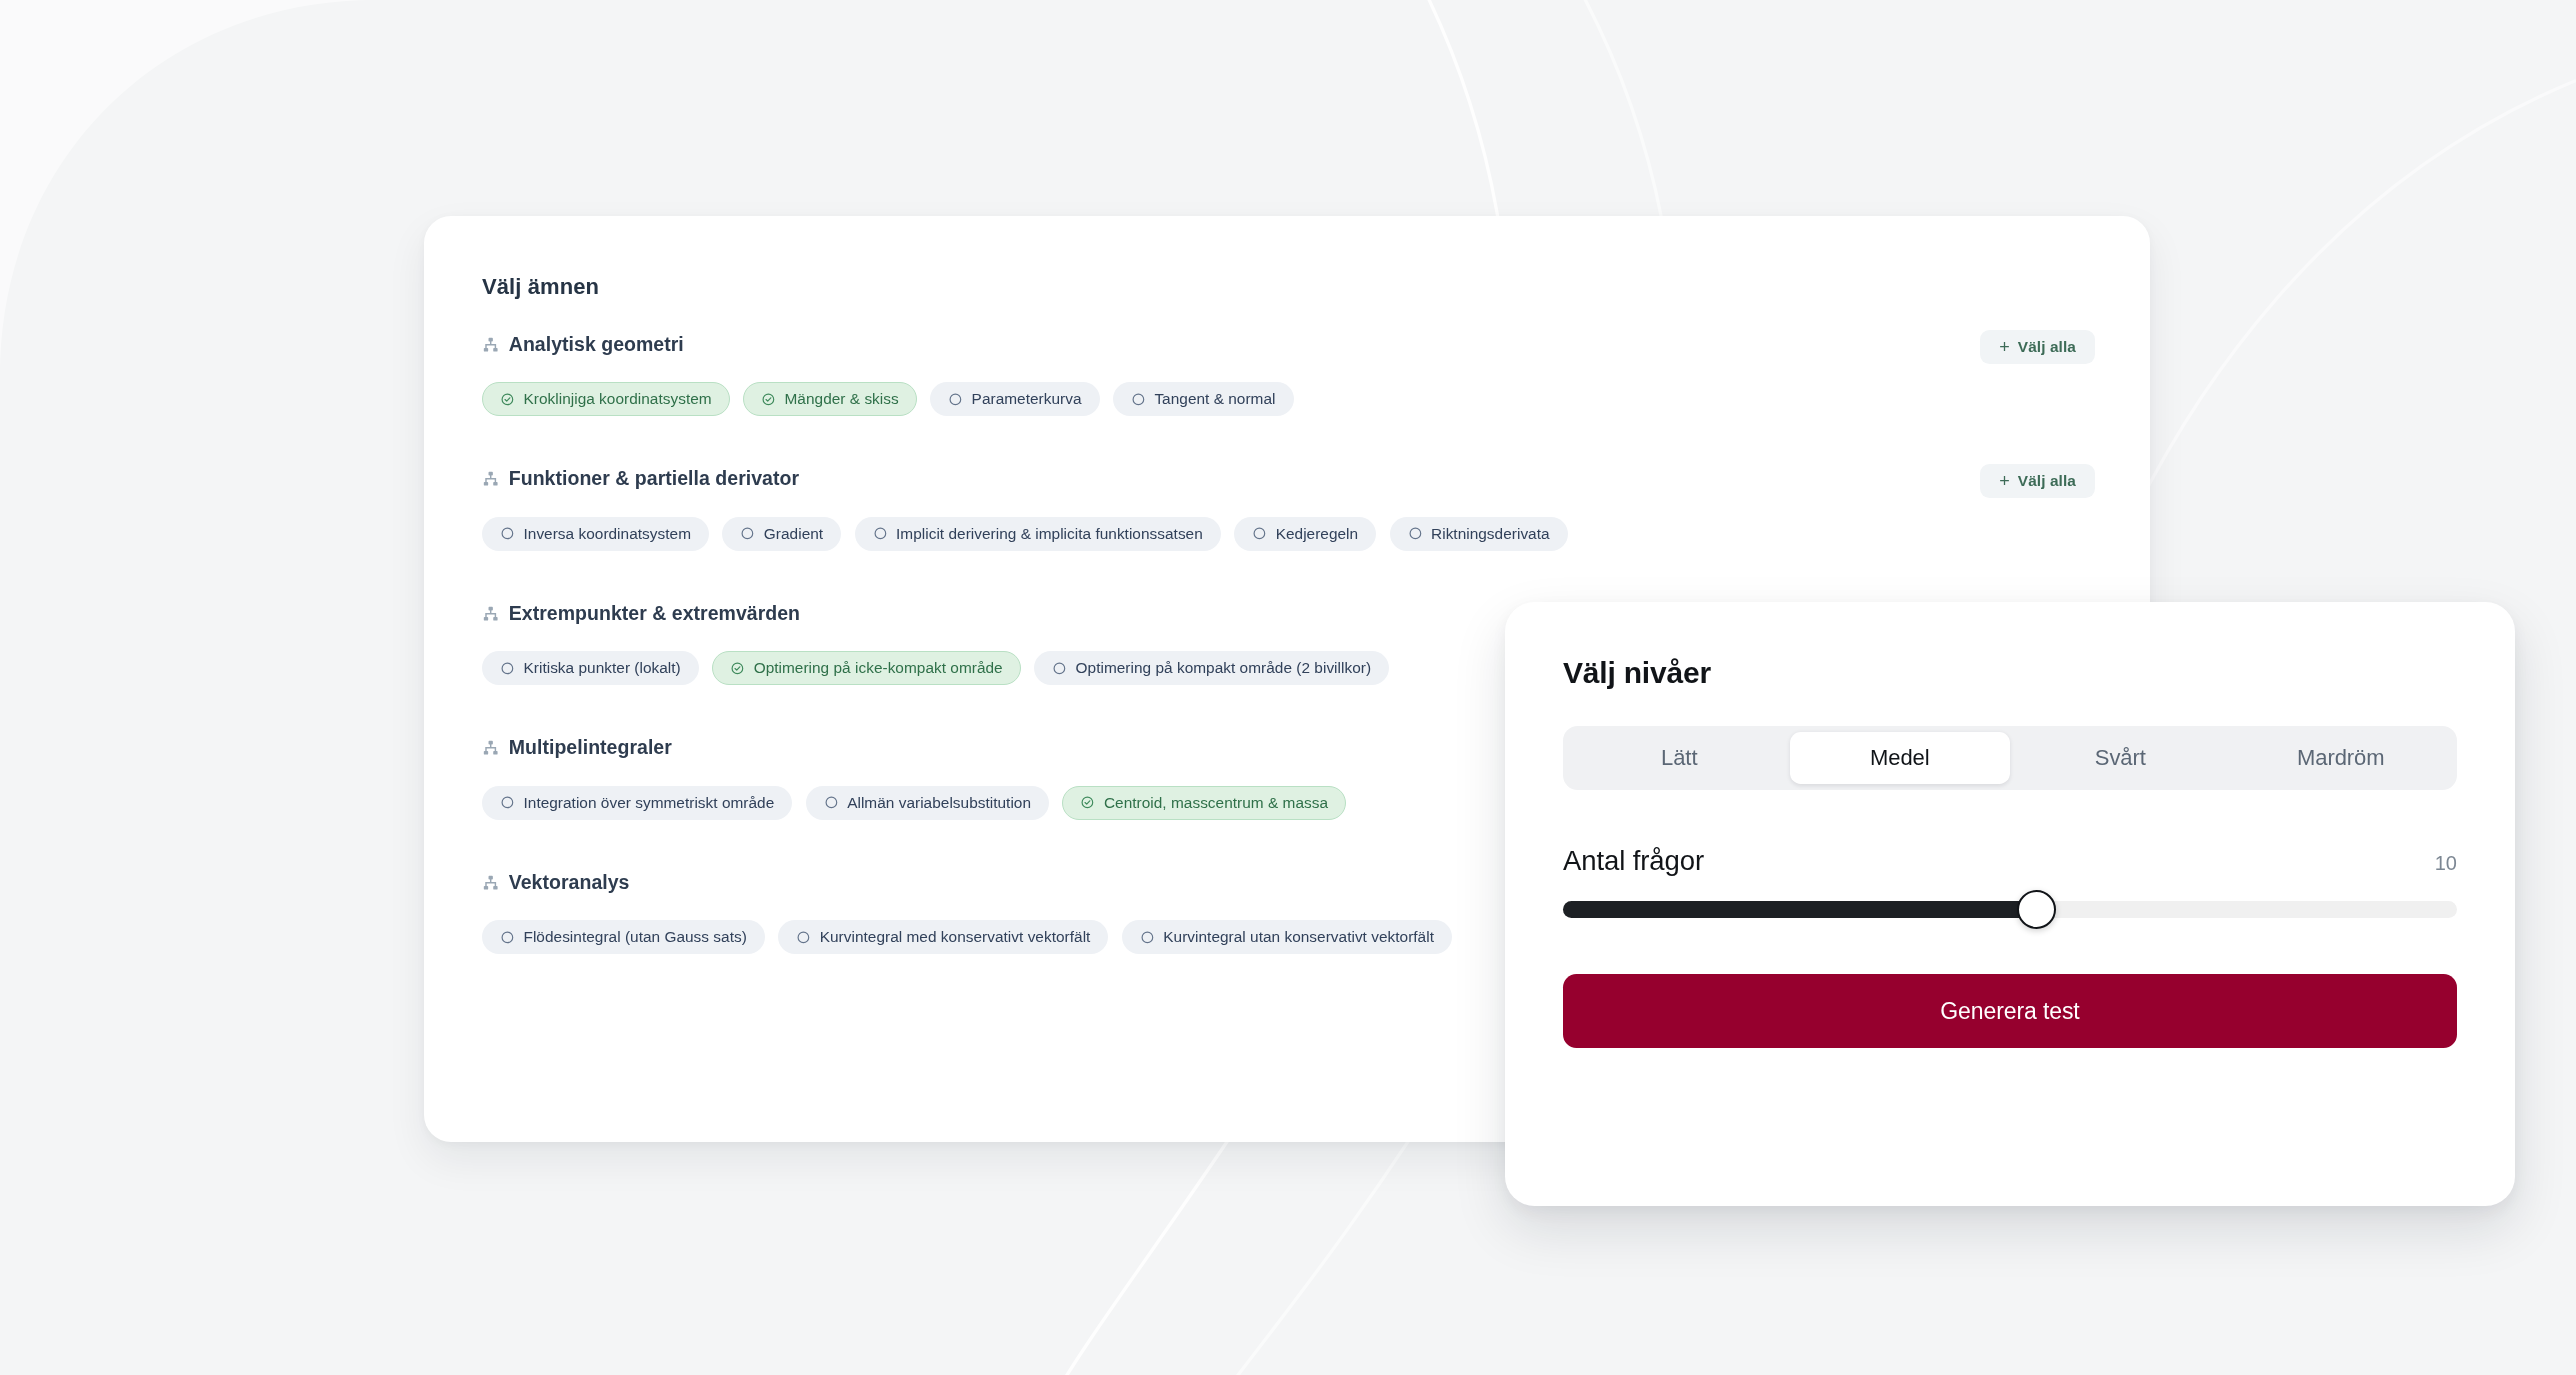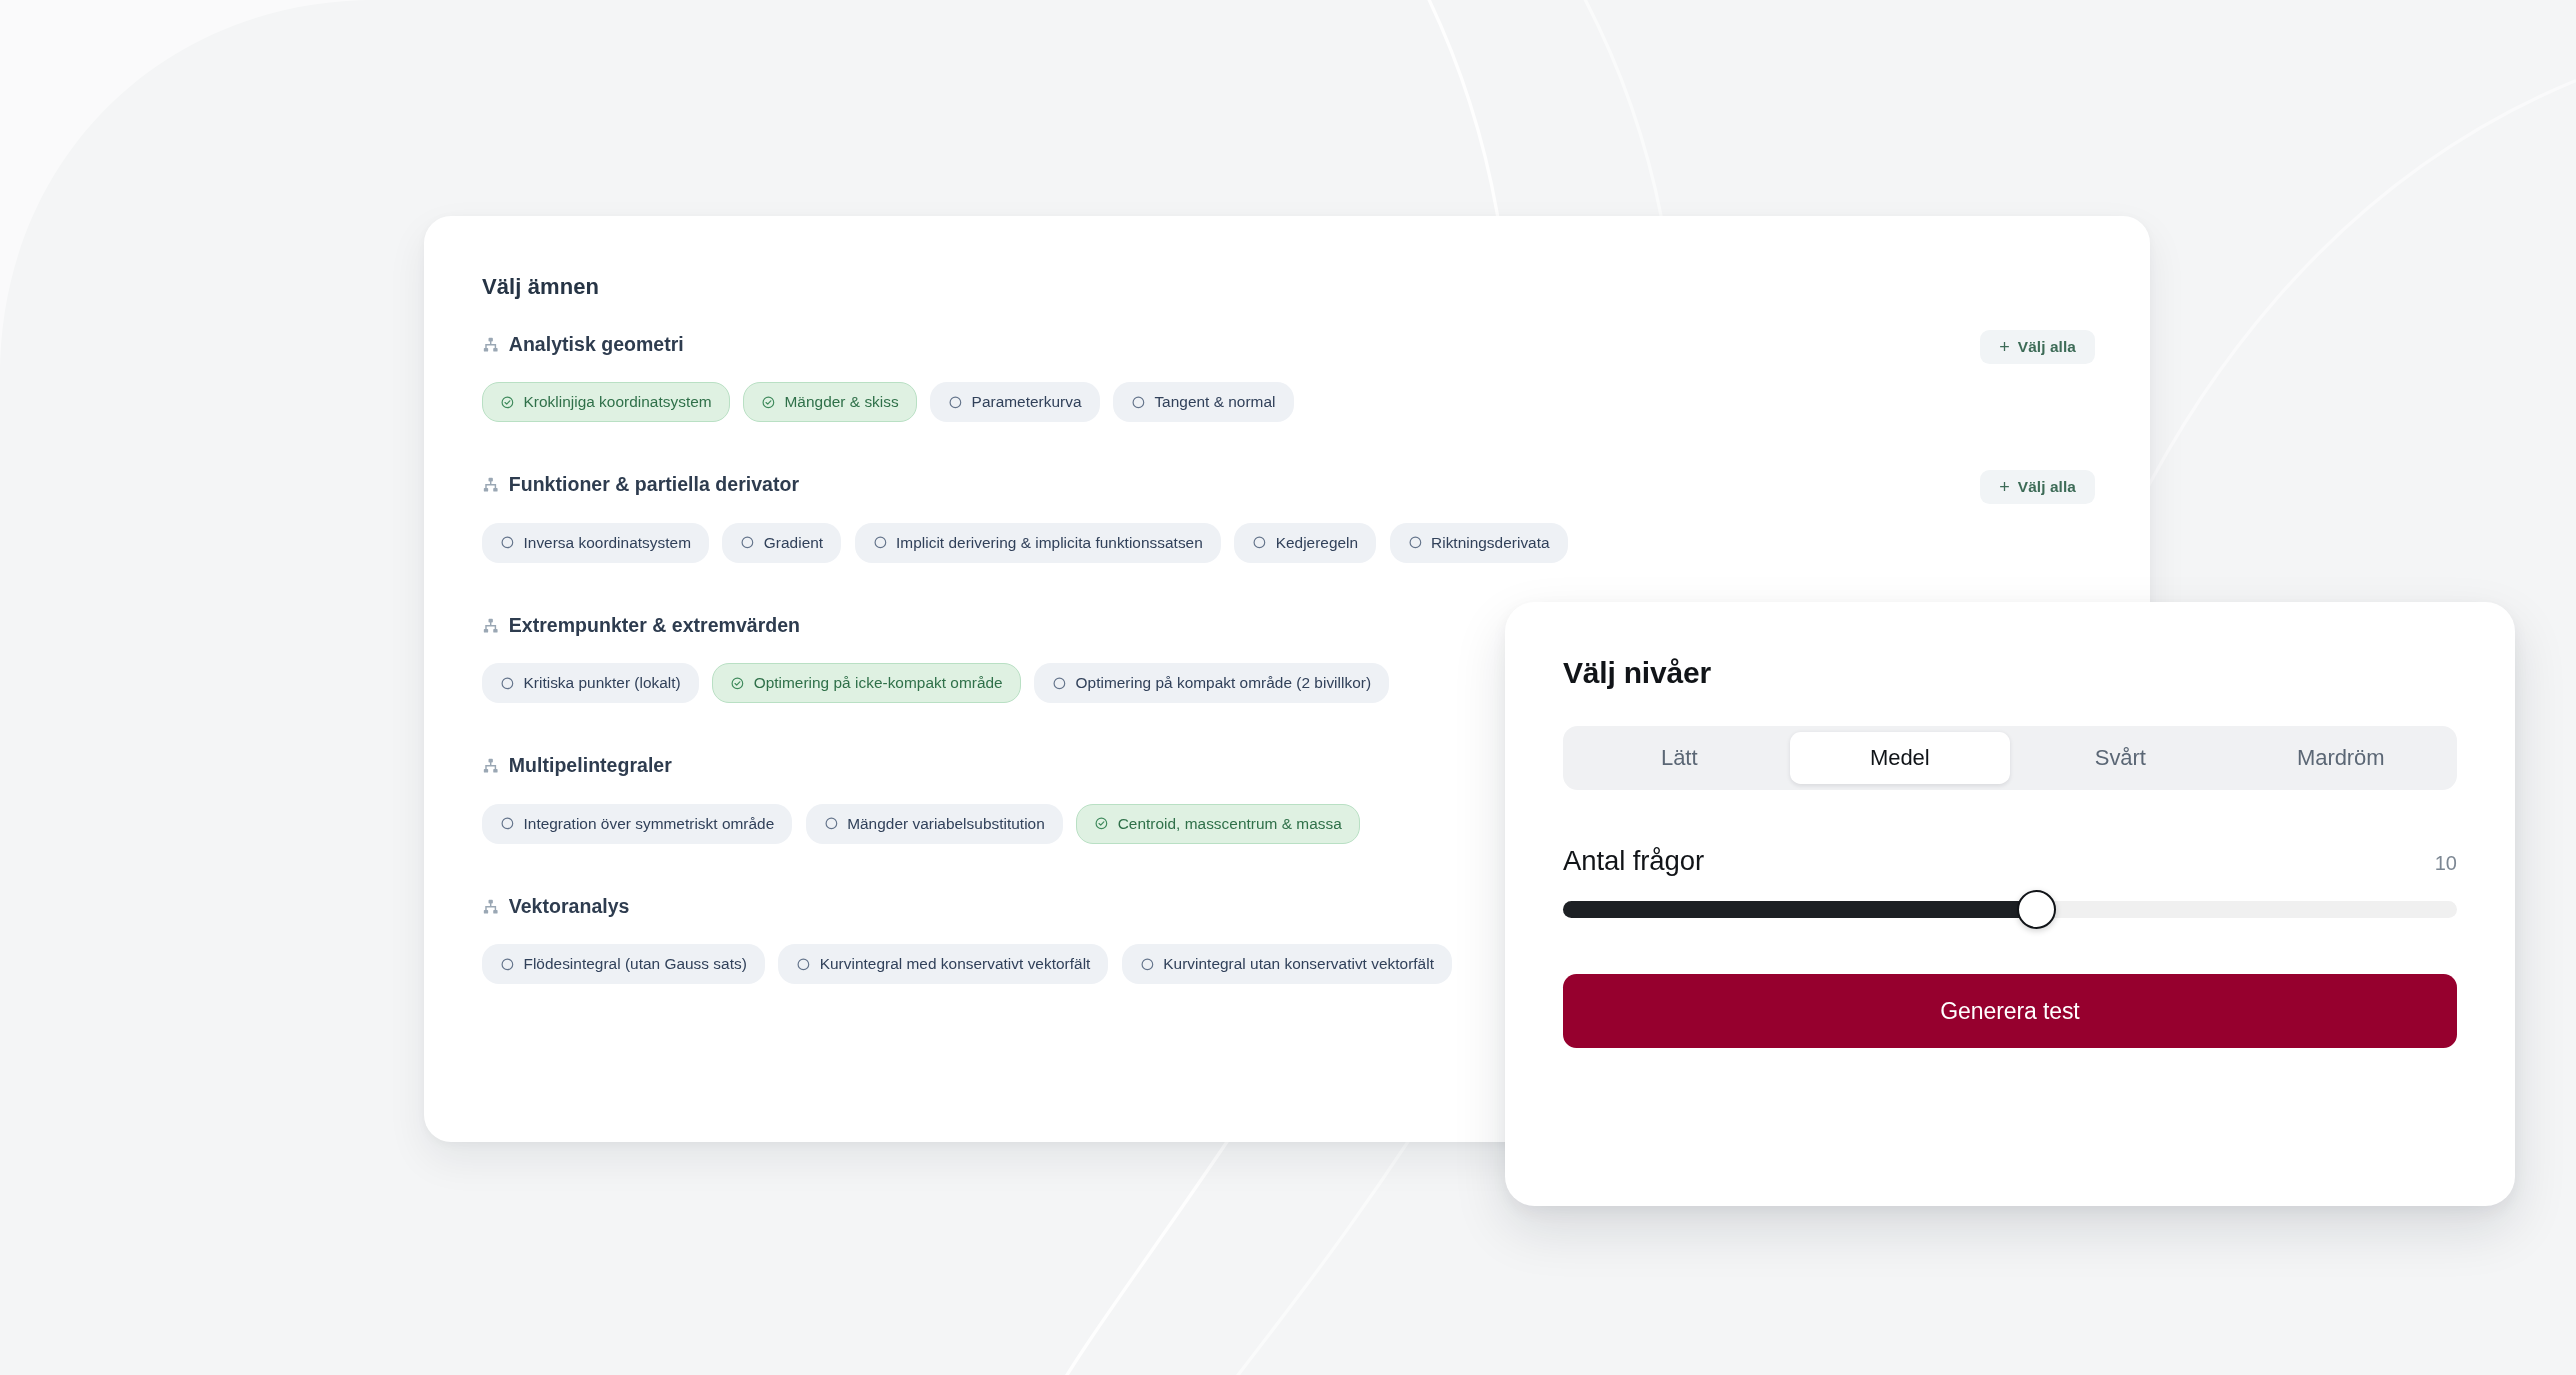--- a/index.html
+++ b/index.html
@@ -108,21 +108,21 @@
     display: flex;
     gap: 13.4px;
     flex-wrap: nowrap;
     margin-bottom: 48px;
   }
 
   .chip {
     display: flex;
     align-items: center;
     gap: 8.7px;
-    height: 40px;
+    height: 34px;
     padding: 0 17px;
     border-radius: 17px;
     background: #eef1f5;
     border: 1px solid transparent;
     white-space: nowrap;
     flex: none;
     cursor: pointer;
   }
   .chip .chip-label {
     font-size: 15.4px;
@@ -402,21 +402,21 @@
             <div class="chip">
               <svg viewBox="0 0 24 24" class="chip-icon" fill="none" stroke="#64748b" stroke-width="1.9">
                 <circle cx="12" cy="12" r="8.6"></circle>
               </svg>
               <span class="chip-label">Integration över symmetriskt område</span>
             </div>
             <div class="chip">
               <svg viewBox="0 0 24 24" class="chip-icon" fill="none" stroke="#64748b" stroke-width="1.9">
                 <circle cx="12" cy="12" r="8.6"></circle>
               </svg>
-              <span class="chip-label">Mängder variabelsubstitution</span>
+              <span class="chip-label">Allmän variabelsubstitution</span>
             </div>
             <div class="chip selected">
               <svg viewBox="0 0 24 24" class="chip-icon" fill="none" stroke="#3f8a5c" stroke-width="1.9">
                 <circle cx="12" cy="12" r="8.6"></circle>
                 <path d="M8.2 12.2 L10.9 14.9 L15.9 9.4" stroke-linecap="round" stroke-linejoin="round"></path>
               </svg>
               <span class="chip-label">Centroid, masscentrum &amp; massa</span>
             </div>
           </div>
         </div>

